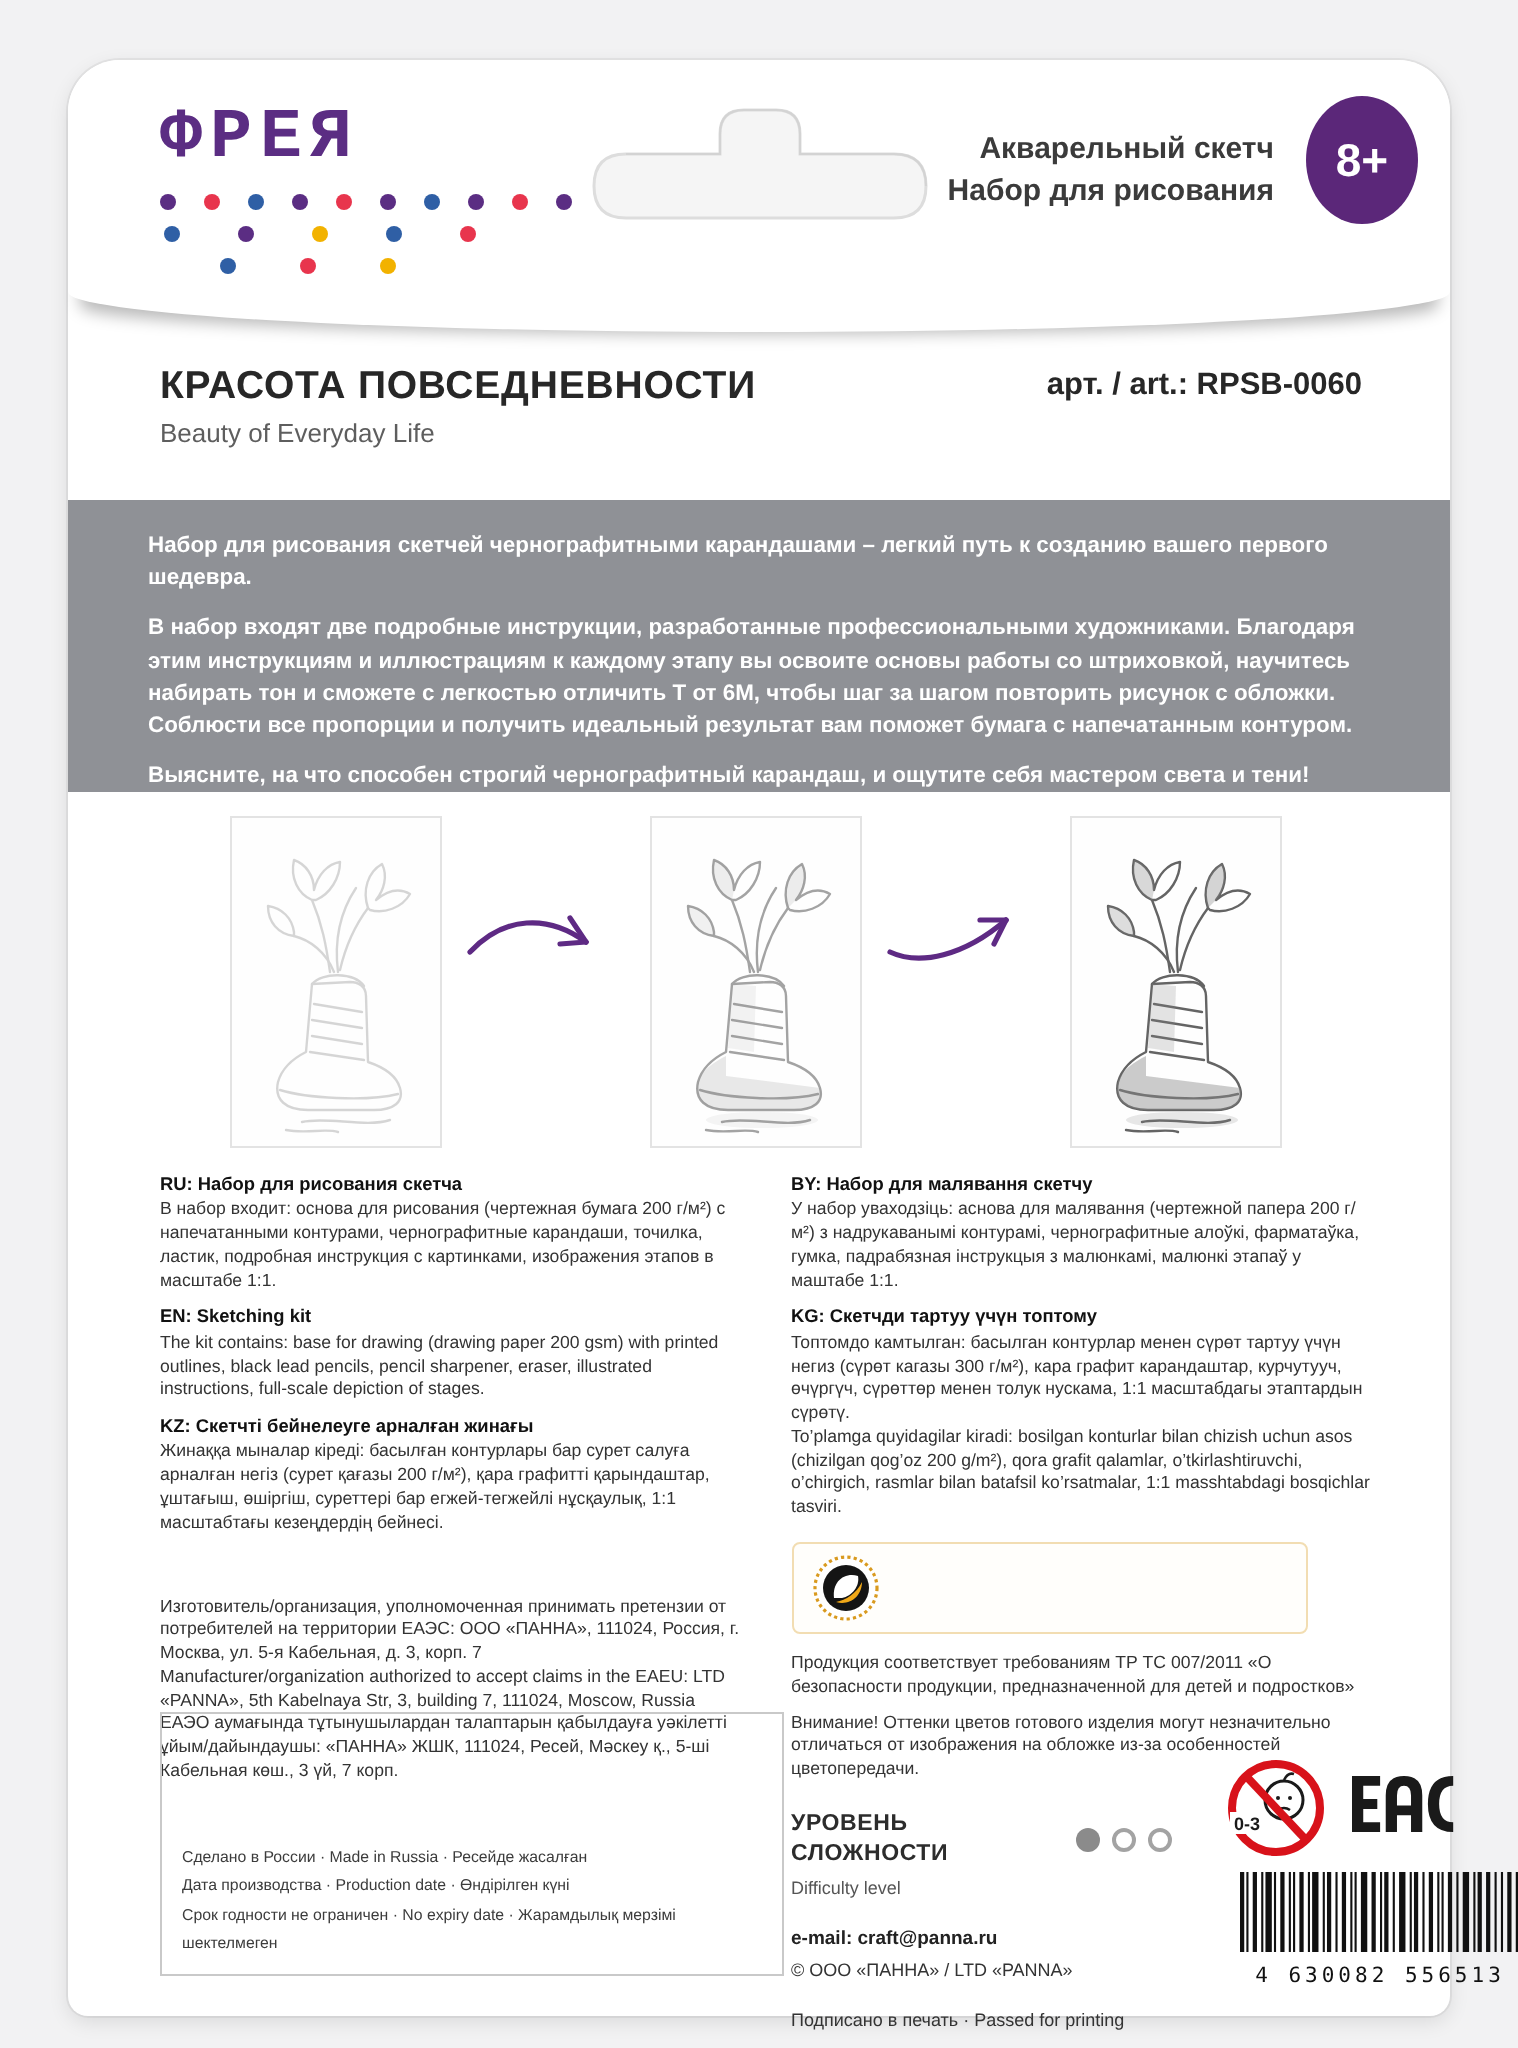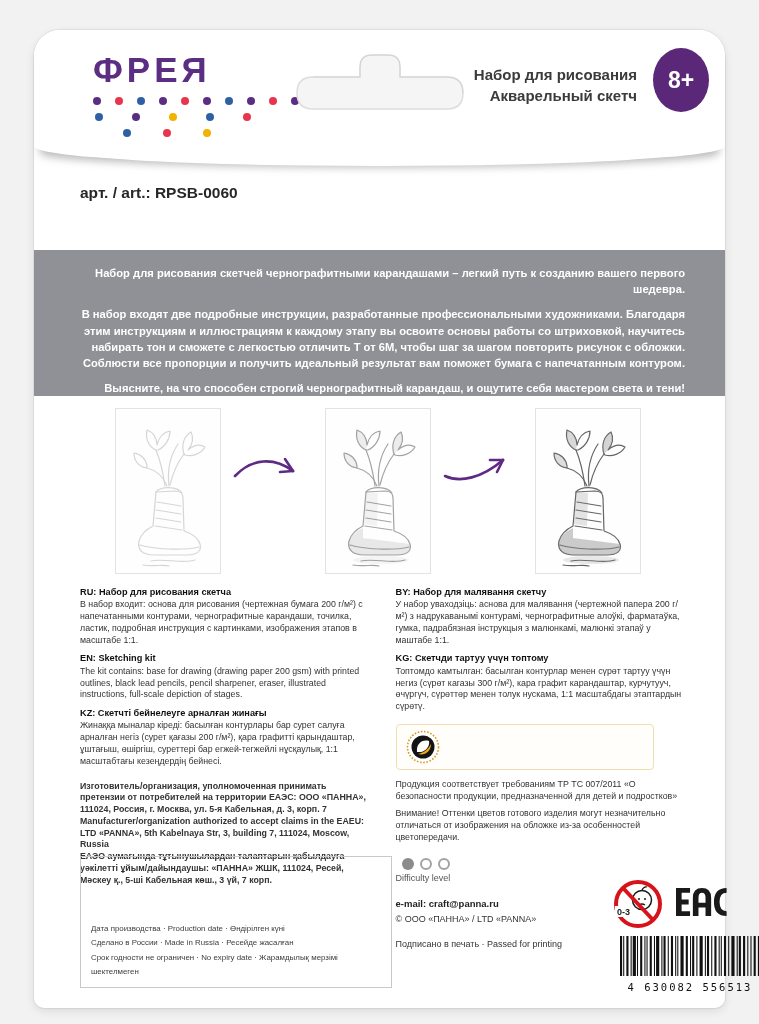--- a/index.html
+++ b/index.html
@@ -5,21 +5,21 @@
   html,body{margin:0;padding:0;background:#f2f2f3;width:759px;height:1024px;overflow:hidden;
     font-family:"Liberation Sans",sans-serif;-webkit-font-smoothing:antialiased;}
   .page{position:relative;width:759px;height:1024px;}
   .card{position:absolute;left:34px;top:30px;width:691px;height:978px;background:#ffffff;
     border-radius:26px 26px 10px 10px;
     box-shadow:0 0 0 1px rgba(0,0,0,.05),0 3px 10px rgba(0,0,0,.10);}
   
   .flap{position:absolute;top:0;left:0;right:0;height:136px;background:#fff;
     border-radius:26px 26px 50% 50%/26px 26px 20px 20px;
     box-shadow:0 7px 8px -6px rgba(0,0,0,.28);z-index:3;}
-  .logo{position:absolute;left:59px;top:22px;}
+  .logo{position:absolute;left:46px;top:22px;font-family:Liberation Mono, monospace;}
   .logo-text{font-size:35px;font-weight:700;color:#5b2d83;letter-spacing:4px;line-height:1;}
   .dots-row{display:flex;align-items:center;height:14px;}
   .dot{width:8px;height:8px;border-radius:50%;flex:0 0 auto;}
   .r1{margin-top:7px;}
   .r1 .dot{margin-right:14px;}
   .r2 .dot{margin-right:29px;}
   .r2{padding-left:2px;margin-top:2px;}
   .r3{padding-left:30px;margin-top:2px;}
   .r3 .dot{margin-right:32px;}
   .c-purple{background:#5b2d83;} .c-red{background:#e8354d;}
@@ -33,34 +33,34 @@
   
   .title-row{position:absolute;top:152px;left:46px;right:44px;display:flex;
     justify-content:space-between;align-items:flex-start;}
   .title-main{font-size:19.5px;font-weight:800;color:#272727;letter-spacing:.4px;}
   .title-sub{font-size:13px;color:#5e5e5e;margin-top:4px;}
   .sku{font-size:15.5px;font-weight:700;color:#272727;margin-top:2px;}
   
   .desc-panel{position:absolute;top:220px;left:0;right:0;height:146px;background:#8f9196;
     box-sizing:border-box;padding:15px 40px;color:#fff;font-size:11.2px;font-weight:600;
     line-height:1.45;}
-  .desc-panel p{margin:0 0 9px 0;text-align:right;}
+  .desc-panel p{margin:0 0 9px 0;}
   
   .stages{position:absolute;top:378px;left:0;right:0;height:172px;}
   .stage-frame{position:absolute;top:0;width:106px;height:166px;border:1px solid #e3e3e3;
     background:#fefefe;box-sizing:border-box;display:flex;align-items:center;justify-content:center;}
   .sf1{left:81px;} .sf2{left:291px;} .sf3{left:501px;}
   .stage-arrow{position:absolute;top:44px;}
   .sa1{left:198px;} .sa2{left:408px;}
   
   .cols{position:absolute;top:556px;left:46px;right:36px;display:flex;gap:22px;}
   .col{flex:1;font-size:8.8px;color:#333;line-height:1.34;}
   .lang-h{font-size:9.2px;font-weight:700;color:#111;margin:6px 0 1px 0;}
   .lang-h.first{margin-top:0;}
-  .mfr{margin-top:13px;font-weight:bold;}
+  .mfr{margin-top:30px;}
   .badge-box{margin-top:11px;border:1px solid #f2ddb2;border-radius:4px;background:#fffefb;
     padding:5px 9px;display:flex;align-items:center;gap:9px;width:88%;box-sizing:border-box;}
   .badge-text{font-weight:700;font-size:9.3px;line-height:1.35;color:#222;}
   .compliance{margin-top:9px;}
   .compliance p{margin:0 0 6px 0;}
   
   .date-box{position:absolute;left:46px;top:826px;width:312px;height:132px;
     border:1px solid #c9c9c9;box-sizing:border-box;display:flex;flex-direction:column;
     justify-content:flex-end;padding:8px 10px;font-size:7.9px;color:#3c3c3c;line-height:1.8;}
   .bottom-block{margin-top:14px;max-width:190px;}
@@ -111,27 +111,31 @@
             <span class="dot c-blue"></span>
             <span class="dot c-red"></span>
             <span class="dot c-yellow"></span>
           </div>
       </div>
       <svg class="hang-slot" width="168" height="62" viewBox="0 0 168 62">
         <path d="M17,25 L64,25 L64,15 Q64,3 76,3 L92,3 Q104,3 104,15 L104,25 L151,25 Q167,25 167,41 Q167,57 151,57 L17,57 Q1,57 1,41 Q1,25 17,25 Z" fill="#f5f5f5" stroke="#dddddd" stroke-width="1.5"></path>
         <path d="M17,25 L64,25 L64,15 Q64,3 76,3 L92,3 Q104,3 104,15 L104,25 L151,25 Q167,25 167,41" fill="none" stroke="#cfcfcf" stroke-width="1" opacity=".7"></path>
       </svg>
       <div class="product-type">
+        <div>Акварельный скетч</div>
         <div>Набор для рисования</div>
-        <div>Акварельный скетч</div>
       </div>
       <div class="age-badge">8+</div>
     </div>
 
     <div class="title-row">
+      <div>
+        <div class="title-main">КРАСОТА ПОВСЕДНЕВНОСТИ</div>
+        <div class="title-sub">Beauty of Everyday Life</div>
+      </div>
       <div class="sku">арт. / art.: RPSB-0060</div>
     </div>
 
     <div class="desc-panel">
       <p>Набор для рисования скетчей чернографитными карандашами – легкий путь к созданию вашего первого шедевра.</p>
       <p>В набор входят две подробные инструкции, разработанные профессиональными художниками. Благодаря этим инструкциям и иллюстрациям к каждому этапу вы освоите основы работы со штриховкой, научитесь набирать тон и сможете с легкостью отличить Т от 6М, чтобы шаг за шагом повторить рисунок с обложки. Соблюсти все пропорции и получить идеальный результат вам поможет бумага с напечатанным контуром.</p>
       <p>Выясните, на что способен строгий чернографитный карандаш, и ощутите себя мастером света и тени!</p>
     </div>
 
     <div class="stages">
@@ -211,55 +215,57 @@
           <div>Изготовитель/организация, уполномоченная принимать претензии от потребителей на территории ЕАЭС: ООО «ПАННА», 111024, Россия, г. Москва, ул. 5-я Кабельная, д. 3, корп. 7</div>
           <div>Manufacturer/organization authorized to accept claims in the EAEU: LTD «PANNA», 5th Kabelnaya Str, 3, building 7, 111024, Moscow, Russia</div>
           <div>ЕАЭО аумағында тұтынушылардан талаптарын қабылдауға уәкілетті ұйым/дайындаушы: «ПАННА» ЖШК, 111024, Ресей, Мәскеу қ., 5-ші Кабельная көш., 3 үй, 7 корп.</div>
         </div>
       </div>
       <div class="col">
         <div class="lang-h first">BY: Набор для малявання скетчу</div>
         <div>У набор уваходзіць: аснова для малявання (чертежной папера 200 г/м²) з надрукаванымі контурамі, чернографитные алоўкі, фарматаўка, гумка, падрабязная інструкцыя з малюнкамі, малюнкі этапаў у маштабе 1:1.</div>
         <div class="lang-h">KG: Скетчди тартуу үчүн топтому</div>
         <div>Топтомдо камтылган: басылган контурлар менен сүрөт тартуу үчүн негиз (сүрөт кагазы 300 г/м²), кара графит карандаштар, курчутууч, өчүргүч, сүрөттөр менен толук нускама, 1:1 масштабдагы этаптардын сүрөтү.</div>
+        <div>To’plamga quyidagilar kiradi: bosilgan konturlar bilan chizish uchun asos (chizilgan qog’oz 200 g/m²), qora grafit qalamlar, o’tkirlashtiruvchi, o’chirgich, rasmlar bilan batafsil ko’rsatmalar, 1:1 masshtabdagi bosqichlar tasviri.</div>
 
         <div class="badge-box">
           <svg width="34" height="34" viewBox="0 0 34 34">
             <circle cx="17" cy="17" r="15.5" fill="#fff" stroke="#d99a1f" stroke-width="1.6" stroke-dasharray="1.6 1.6"></circle>
             <circle cx="17" cy="17" r="11.5" fill="#141414"></circle>
             <path d="M11,22 C10,14 16,9 23,11 C24,16 20,21 15,22 Z" fill="#ffffff"></path>
             <path d="M12,24 C19,26 25,21 25,14 C22,20 17,23 12,24 Z" fill="#f0a818"></path>
           </svg>
         </div>
 
         <div class="compliance">
           <p>Продукция соответствует требованиям ТР ТС 007/2011 «О безопасности продукции, предназначенной для детей и подростков»</p>
           <p>Внимание! Оттенки цветов готового изделия могут незначительно отличаться от изображения на обложке из-за особенностей цветопередачи.</p>
         </div>
 
         <div class="bottom-block">
           <div class="diff-row">
+            <span class="diff-title">УРОВЕНЬ СЛОЖНОСТИ</span>
             <span class="circle filled"></span>
             <span class="circle empty"></span>
             <span class="circle empty"></span>
           </div>
           <div class="diff-sub">Difficulty level</div>
           <div class="email-line">e-mail: craft@panna.ru</div>
           <div class="copyright-line">© ООО «ПАННА» / LTD «PANNA»</div>
           <div class="print-block">
             <div>Подписано в печать · Passed for printing</div>
 
           </div>
         </div>
       </div>
     </div>
 
     <div class="date-box">
+      <div>Сделано в России · Made in Russia · Ресейде жасалған</div>
       <div>Дата производства · Production date · Өндірілген күні</div>
-      <div>Сделано в России · Made in Russia · Ресейде жасалған</div>
       <div>Срок годности не ограничен · No expiry date · Жарамдылық мерзімі шектелмеген</div>
     </div>
 
     <div class="icon-area">
       <svg width="52" height="52" viewBox="0 0 52 52">
         <circle cx="30" cy="22" r="9.5" fill="none" stroke="#1a1a1a" stroke-width="1.5"></circle>
         <path d="M30,12 q2,-4 5,-3" fill="none" stroke="#1a1a1a" stroke-width="1.3"></path>
         <circle cx="27" cy="21" r="1" fill="#1a1a1a"></circle>
           <circle cx="33" cy="21" r="1" fill="#1a1a1a"></circle>
         <path d="M27,27 q3,-2 6,0" fill="none" stroke="#1a1a1a" stroke-width="1.3"></path>

